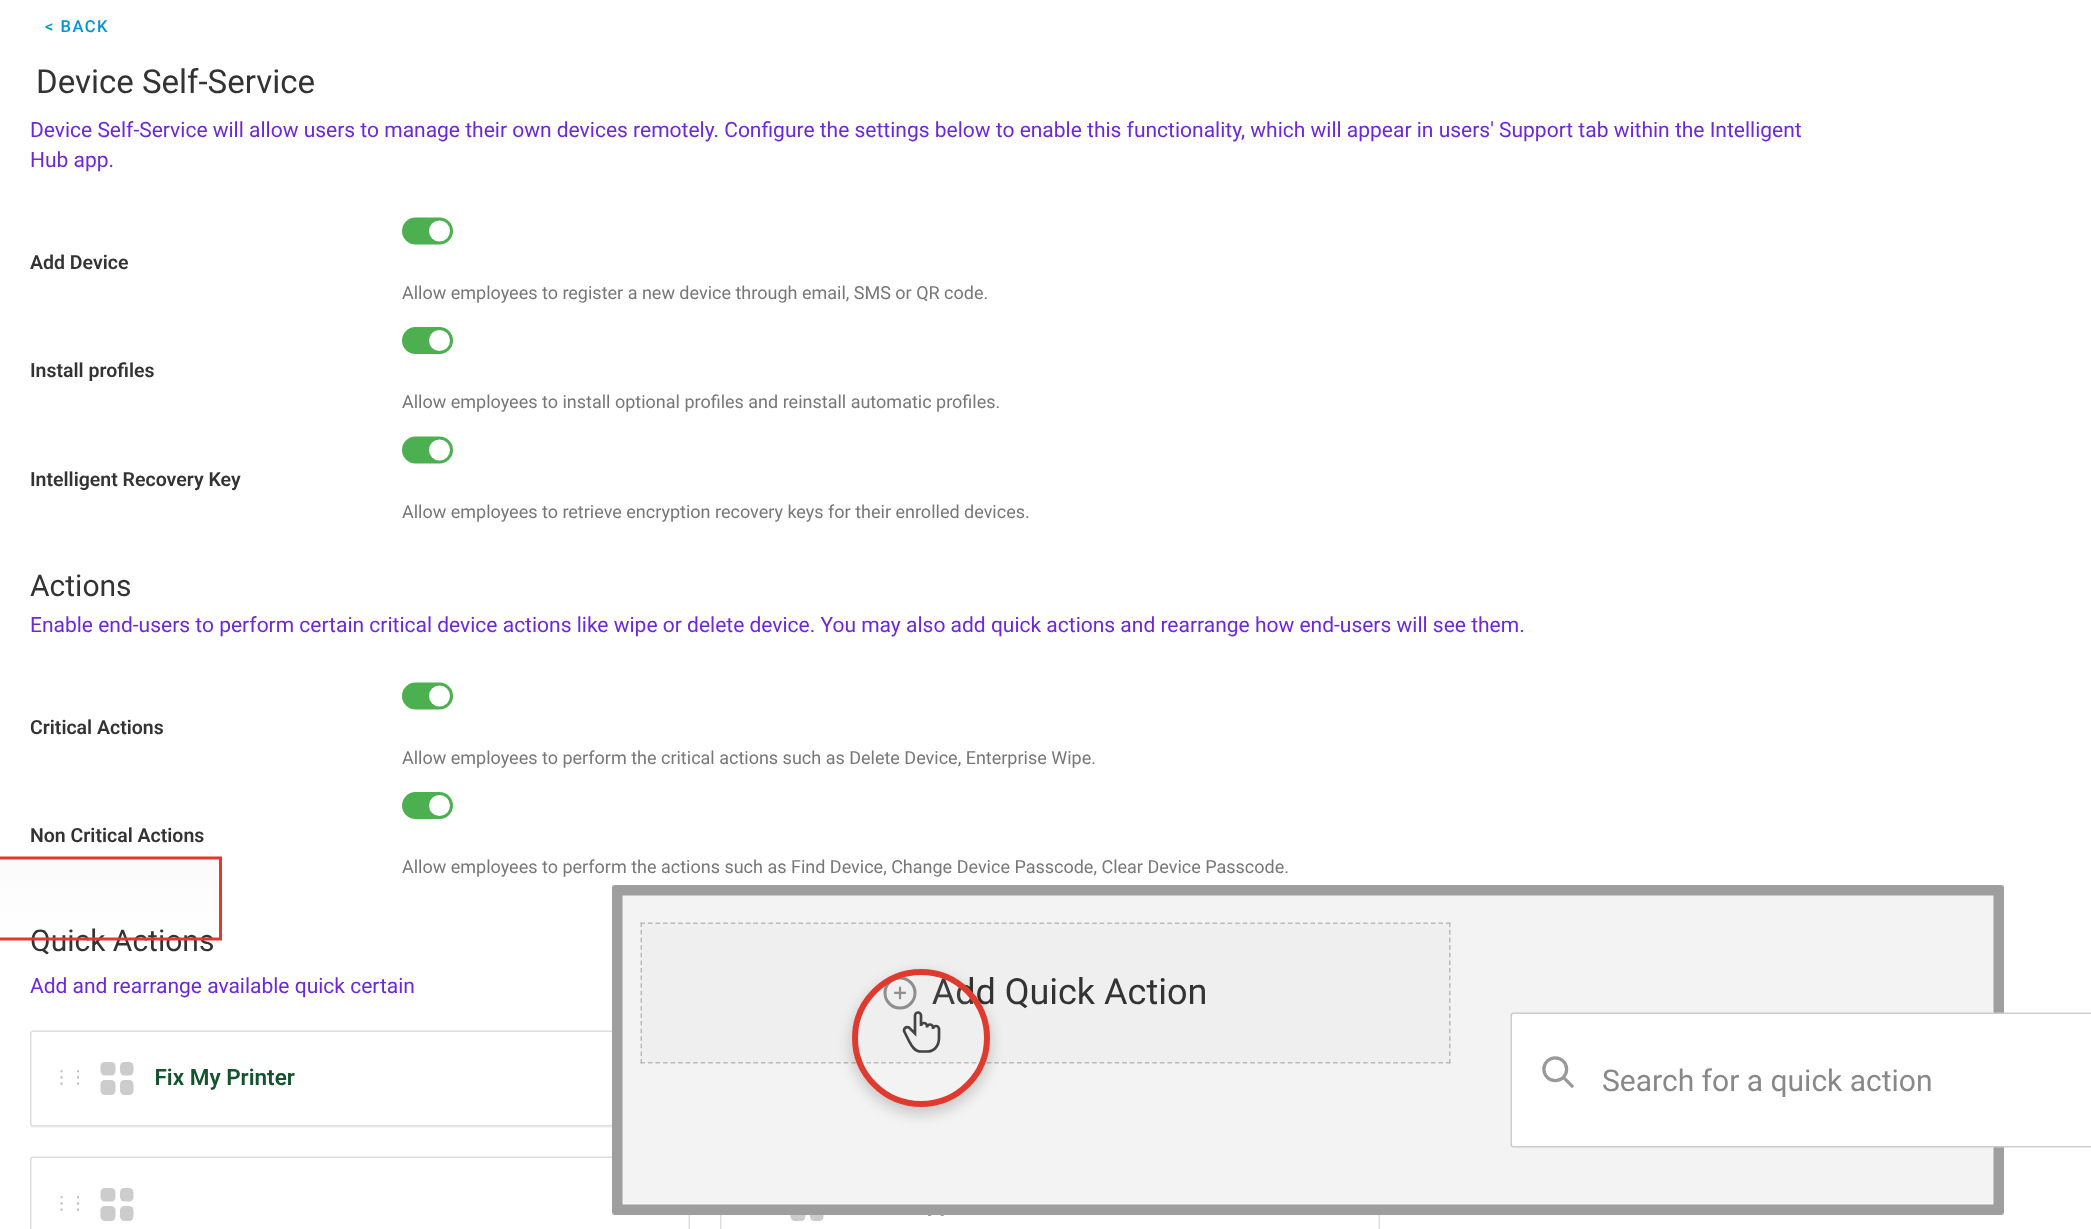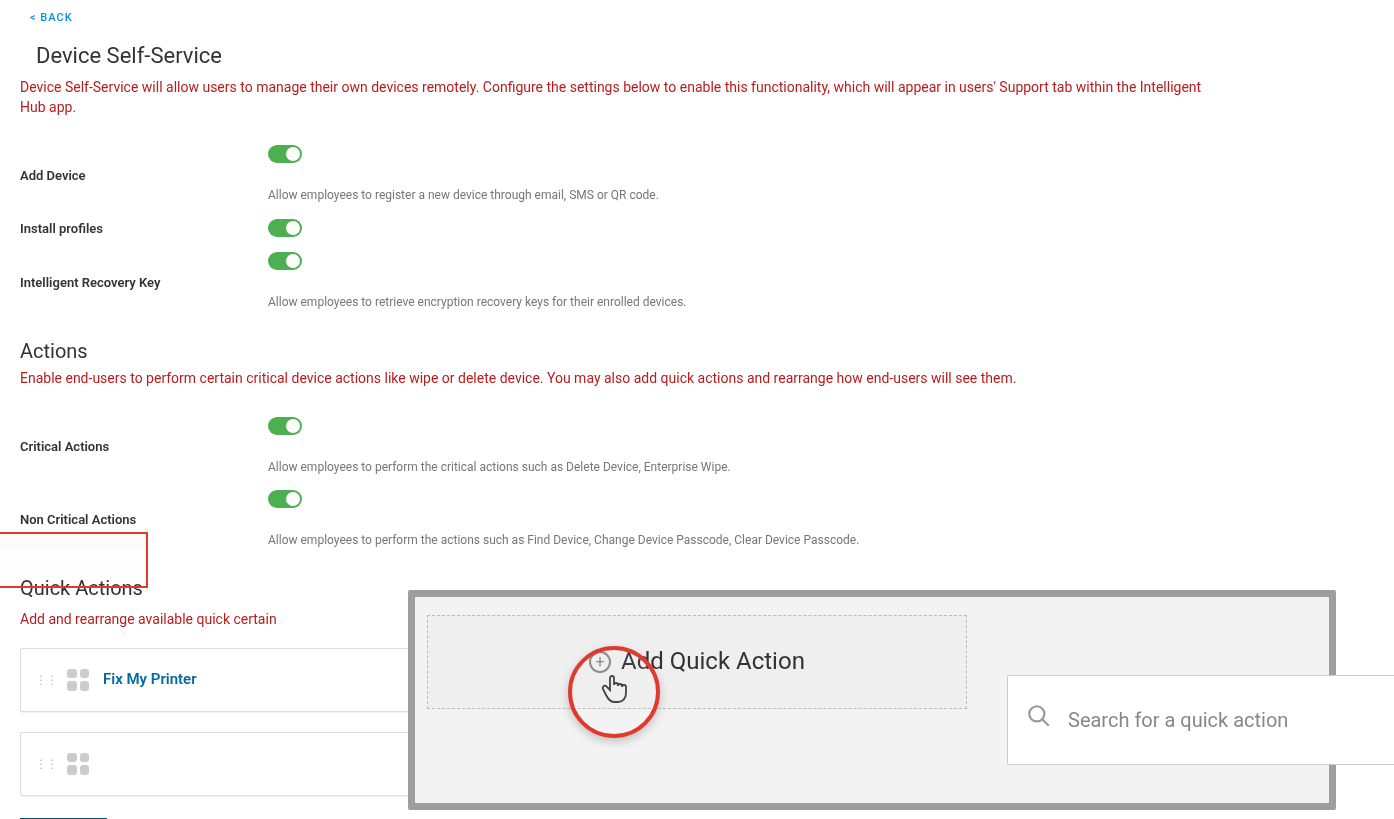--- a/index.html
+++ b/index.html
@@ -17,31 +17,31 @@
     color: #0095d3;
     font-size: 11px;
     font-weight: 500;
     letter-spacing: 1px;
     padding: 10px 10px 8px 10px;
     cursor: pointer;
   }
   h1 {
     font-size: 22px;
     font-weight: 400;
-    margin: 8px 0 6px 16px;
+    margin: 8px 0 6px 4px;
     color: #333;
   }
   h2 {
     font-size: 20px;
     font-weight: 400;
     margin: 22px 0 4px 0;
     color: #333;
   }
   .section-desc {
-    color: #b91c1c;
+    color: #6d28d9;
     font-size: 14px;
     max-width: 1200px;
     margin: 0 0 18px 0;
   }
   .setting-row {
     display: flex;
     align-items: center;
     padding: 10px 0 4px 0;
   }
   .setting-label {
@@ -128,21 +128,21 @@
     gap: 3px;
     margin-right: 14px;
   }
   .qa-card .grid-icon span {
     background: #ccc;
     border-radius: 3px;
   }
   .qa-card .qa-label {
     font-size: 15px;
     font-weight: 600;
-    color: #0369a1;
+    color: #14532d;
     flex: 1;
   }
   .qa-card .close-icon {
     color: #0095d3;
     font-size: 18px;
     cursor: pointer;
   }
   .done-btn {
     margin-top: 22px;
     margin-bottom: 20px;
@@ -253,20 +253,21 @@
     <div class="setting-control">
       <div class="toggle"></div>
       <div class="setting-desc">Allow employees to register a new device through email, SMS or QR code.</div>
     </div>
   </div>
 
   <div class="setting-row">
     <div class="setting-label">Install profiles</div>
     <div class="setting-control">
       <div class="toggle"></div>
+      <div class="setting-desc">Allow employees to install optional profiles and reinstall automatic profiles.</div>
     </div>
   </div>
 
   <div class="setting-row">
     <div class="setting-label">Intelligent Recovery Key</div>
     <div class="setting-control">
       <div class="toggle"></div>
       <div class="setting-desc">Allow employees to retrieve encryption recovery keys for their enrolled devices.</div>
     </div>
   </div>

